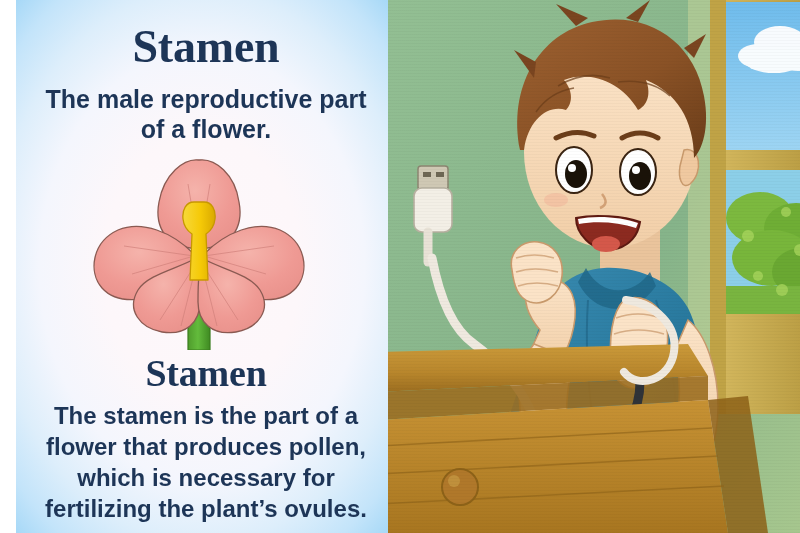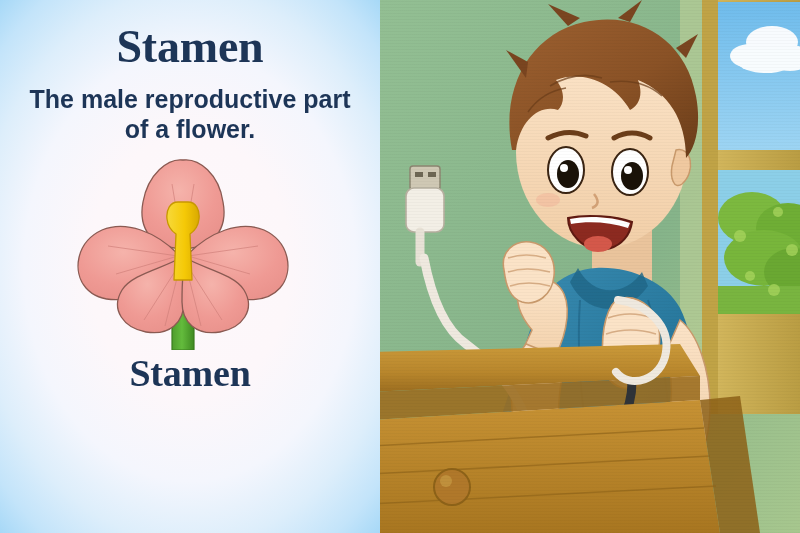--- a/index.html
+++ b/index.html
@@ -8,20 +8,21 @@
 
   #page { position:relative; width:800px; height:533px; display:flex; }
 
   
   #left-panel {
     position:relative; width:380px; height:533px; overflow:hidden;
     background:
       radial-gradient(ellipse 78% 72% at 50% 50%,
         #fdf8fb 0%, #fdf7fa 34%, #f4f6fd 56%, #ddeefb 72%,
         #c3e4fa 85%, #a8d9f7 94%, #9ed4f6 100%);
+    margin-left: 16px;
   }
   #left-inner { position:absolute; inset:0; }
 
   .deftitle {
     position:absolute; left:0; width:380px; text-align:center;
     font-family:"Liberation Serif", serif; font-weight:bold;
     color:#1d3557; letter-spacing:-0.2px;
   }
   #title-top { top:22px; font-size:46px; line-height:50px; }
   #title-bottom { top:352px; font-size:38px; line-height:42px; }
@@ -110,20 +111,21 @@
           <g>
             <path d="M118 52 C 110 52 106 60 107 69 C 108 78 113 82 116 84
                      L114 130 L132 130 L130 84 C 133 82 138 78 139 69
                      C 140 60 136 52 128 52 Z" fill="url(#stamG)" stroke="#c79800" stroke-width="1.3" stroke-linejoin="round"></path>
           </g>
         </svg>
       </div>
 
       <div class="deftitle" id="title-bottom">Stamen</div>
 
+      <div class="defbody" id="body-bottom">The stamen is the part of a flower that produces pollen, which is necessary for fertilizing the plant’s ovules.</div>
     </div>
   </div>
 
   <div id="right-panel">
     <svg viewBox="0 0 420 533" xmlns="http://www.w3.org/2000/svg" aria-hidden="true">
       <defs>
         <linearGradient id="wallG" x1="0" y1="0" x2="1" y2="1">
           <stop offset="0%" stop-color="#93bf93"></stop>
           <stop offset="55%" stop-color="#86b48a"></stop>
           <stop offset="100%" stop-color="#a7c78e"></stop>

